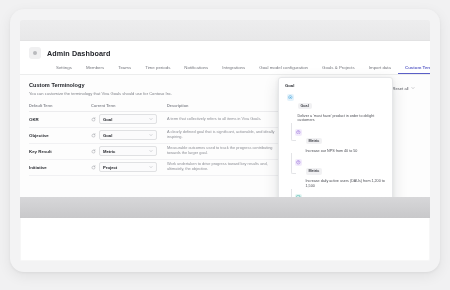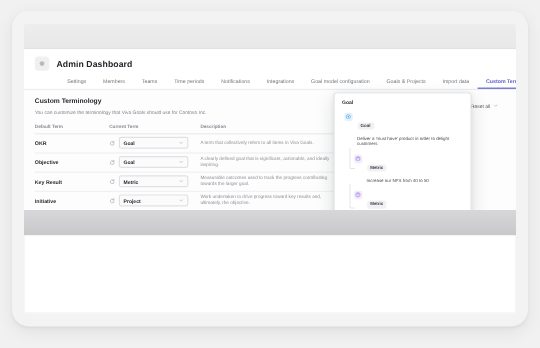--- a/index.html
+++ b/index.html
@@ -27,21 +27,21 @@
     overflow: hidden;
     box-shadow: inset 0 0 0 1px rgba(0,0,0,0.03);
   }
   #browser-chrome {
     height: 21px;
     background: linear-gradient(#ededee, #e8e8e9);
     border-bottom: 1px solid #e2e2e3;
   }
   #viewport {
     position: relative;
-    height: 134px;
+    height: 156px;
     background: #fdfdfd;
     overflow: hidden;
   }
   #device-footer {
     height: 21px;
     background: linear-gradient(#d7d7d9, #c8c8ca);
   }
 
   
   #app-header {

